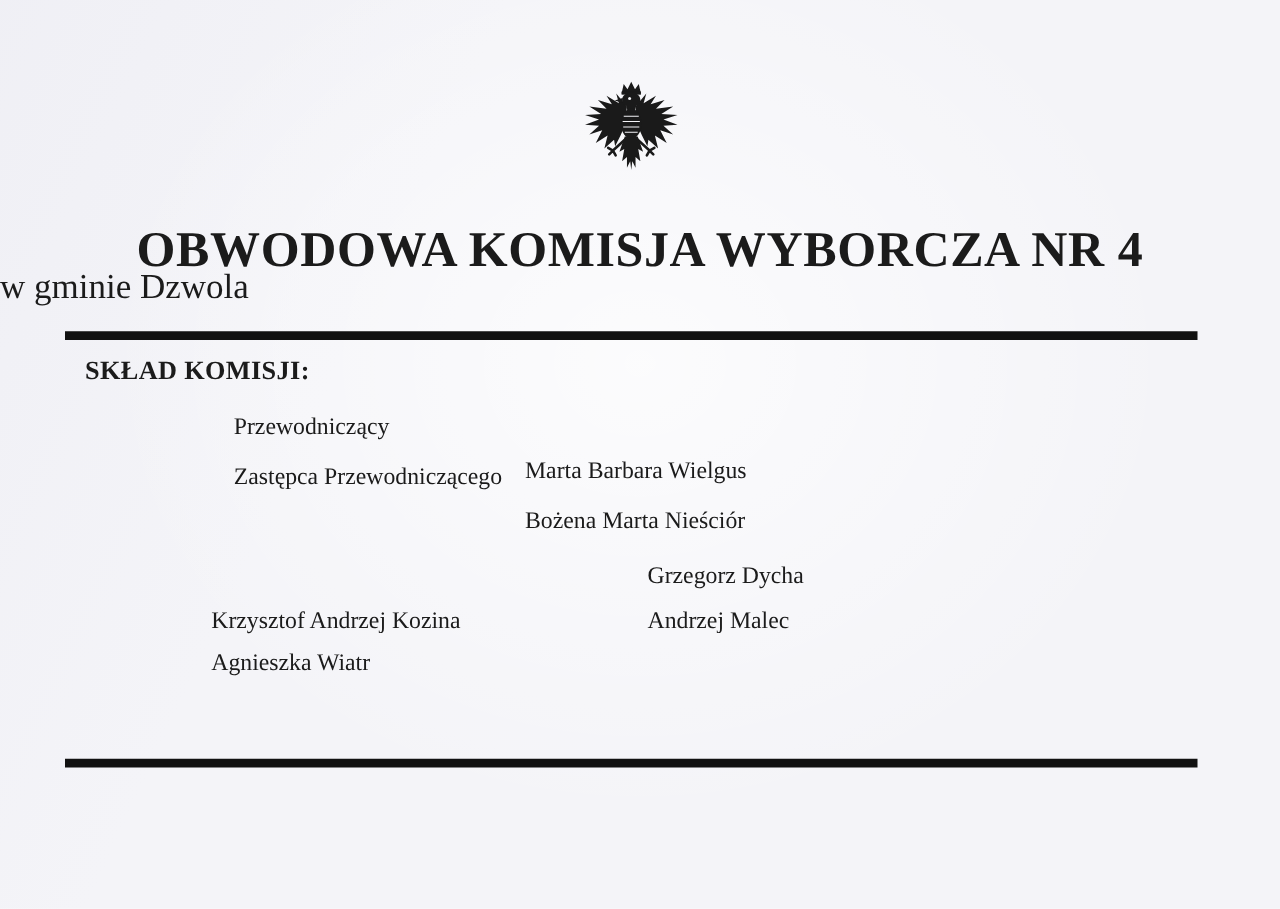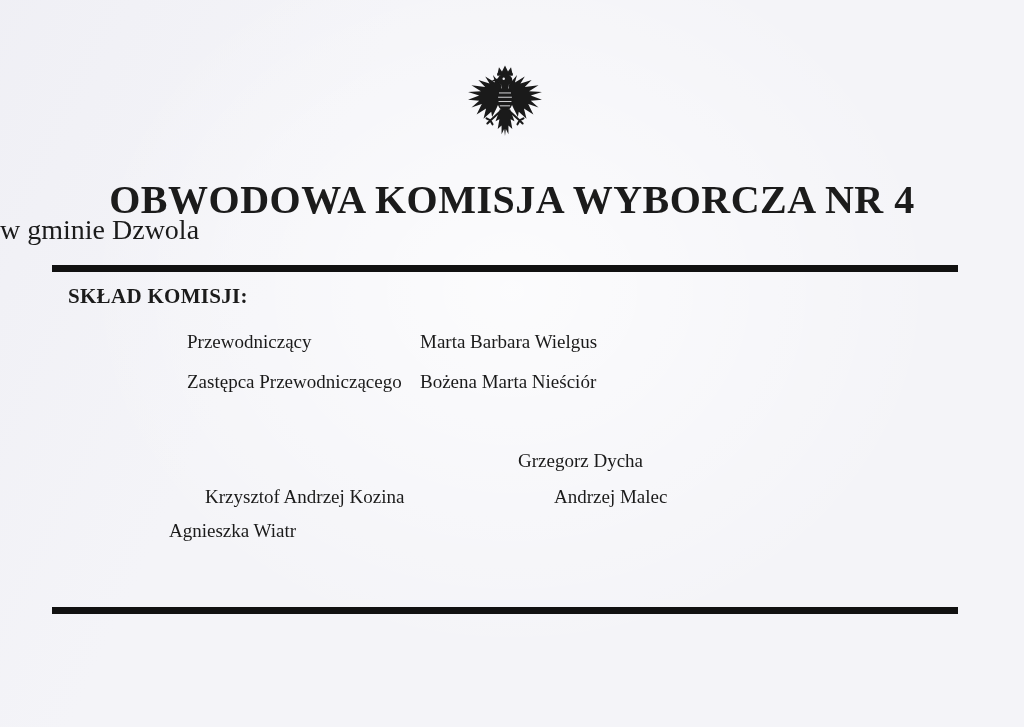--- a/index.html
+++ b/index.html
@@ -60,33 +60,33 @@
     left: 68px;
     top: 284px;
     font-size: 21px;
     font-weight: bold;
     letter-spacing: 0.3px;
   }
   .role-row { position: absolute; left: 0; width: 1024px; font-size: 19px; }
   .role-row-1 { top: 331px; }
   .role-row-2 { top: 371px; }
   .role-label { position: absolute; left: 187px; white-space: nowrap; }
-  .role-name  { position: absolute; left: 420px; white-space: nowrap; }
+  .role-name  { position: absolute; left: 420px; white-space: nowrap; margin-top: 35px; }
   .members-heading {
     position: absolute;
     left: 68px;
     top: 409px;
     font-size: 19px;
     letter-spacing: 0.4px;
   }
   .member { position: absolute; font-size: 19px; white-space: nowrap; }
   .mc1 { left: 169px; }
   .mc2 { left: 518px; }
   .mr1 { top: 450px; }
-  .mr2 { top: 486px; margin-left: 36px; }
+  .mr2 { top: 486px; }
   .mr3 { top: 520px; }
 </style>
 </head>
 <body>
 
 <div class="page">
 
   <div class="emblem">
     <svg viewBox="0 0 100 110" xmlns="http://www.w3.org/2000/svg" aria-hidden="true">
       <g fill="#1a1a1a" stroke="none">

